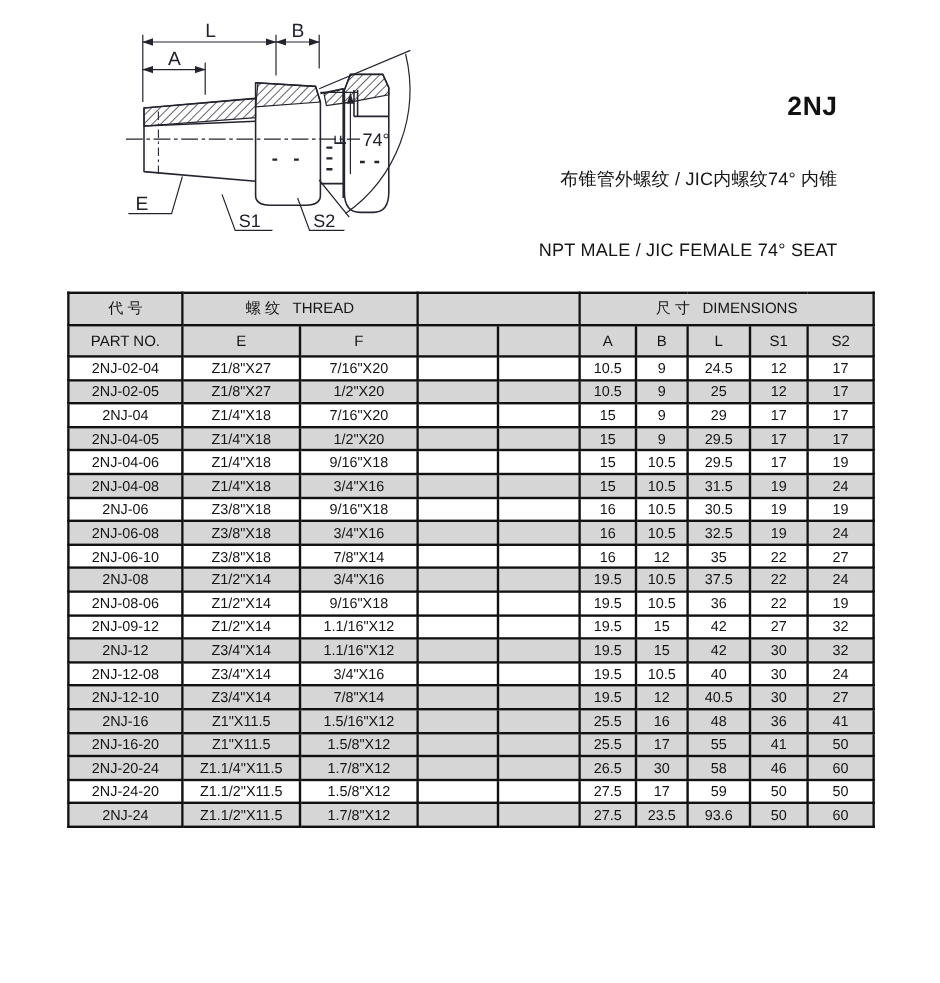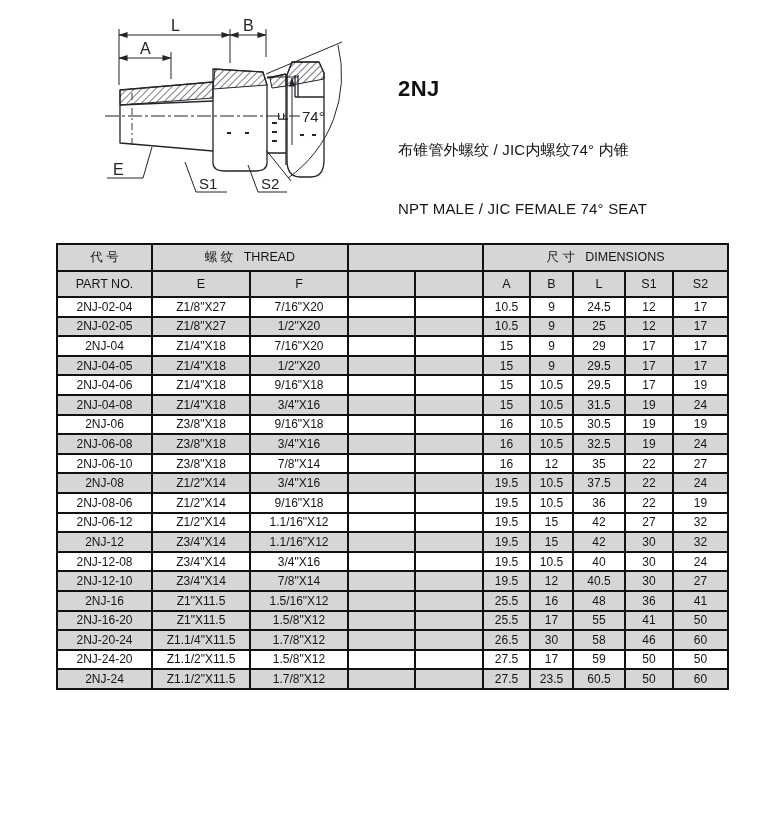--- a/index.html
+++ b/index.html
@@ -5,21 +5,21 @@
   html,body{margin:0;padding:0;}
   body{
     width:783px;height:819px;position:relative;background:#ffffff;
     font-family:"Liberation Sans","DejaVu Sans",sans-serif;color:#1a1a1a;
     overflow:hidden;
   }
   
   .drawing{position:absolute;left:55px;top:5px;width:300px;height:215px;}
   .drawing text{font-family:"Liberation Sans",sans-serif;fill:#20222e;}
   
-  .title-block{position:absolute;left:398px;top:76px;width:300px;text-align:left;}
+  .title-block{position:absolute;left:398px;top:76px;width:300px;text-align:right;}
   .title-block h1{margin:0 0 18px 0;font-size:22px;font-weight:bold;letter-spacing:.5px;color:#111;}
   .subtitle{font-size:15px;line-height:23px;color:#161616;letter-spacing:.2px;white-space:nowrap;margin-top:36px;}
   
   .spec-table{
     position:absolute;left:56px;top:243px;
     border-collapse:collapse;table-layout:fixed;
     font-size:12px;color:#141414;
   }
   .spec-table th,.spec-table td{
     border:2px solid var(--border,#111);
@@ -269,21 +269,21 @@
         <td>9/16"X18</td>
         <td></td>
         <td></td>
         <td>19.5</td>
         <td>10.5</td>
         <td>36</td>
         <td>22</td>
         <td>19</td>
       </tr>
       <tr>
-        <td>2NJ-06-12</td>
+        <td>2NJ-09-12</td>
         <td>Z1/2"X14</td>
         <td>1.1/16"X12</td>
         <td></td>
         <td></td>
         <td>19.5</td>
         <td>15</td>
         <td>42</td>
         <td>27</td>
         <td>32</td>
       </tr>
@@ -372,18 +372,18 @@
         <td>50</td>
       </tr>
       <tr class="alt">
         <td>2NJ-24</td>
         <td>Z1.1/2"X11.5</td>
         <td>1.7/8"X12</td>
         <td></td>
         <td></td>
         <td>27.5</td>
         <td>23.5</td>
-        <td>60.5</td>
+        <td>93.6</td>
         <td>50</td>
         <td>60</td>
       </tr>
     </tbody>
 </table>
 
 </body></html>

